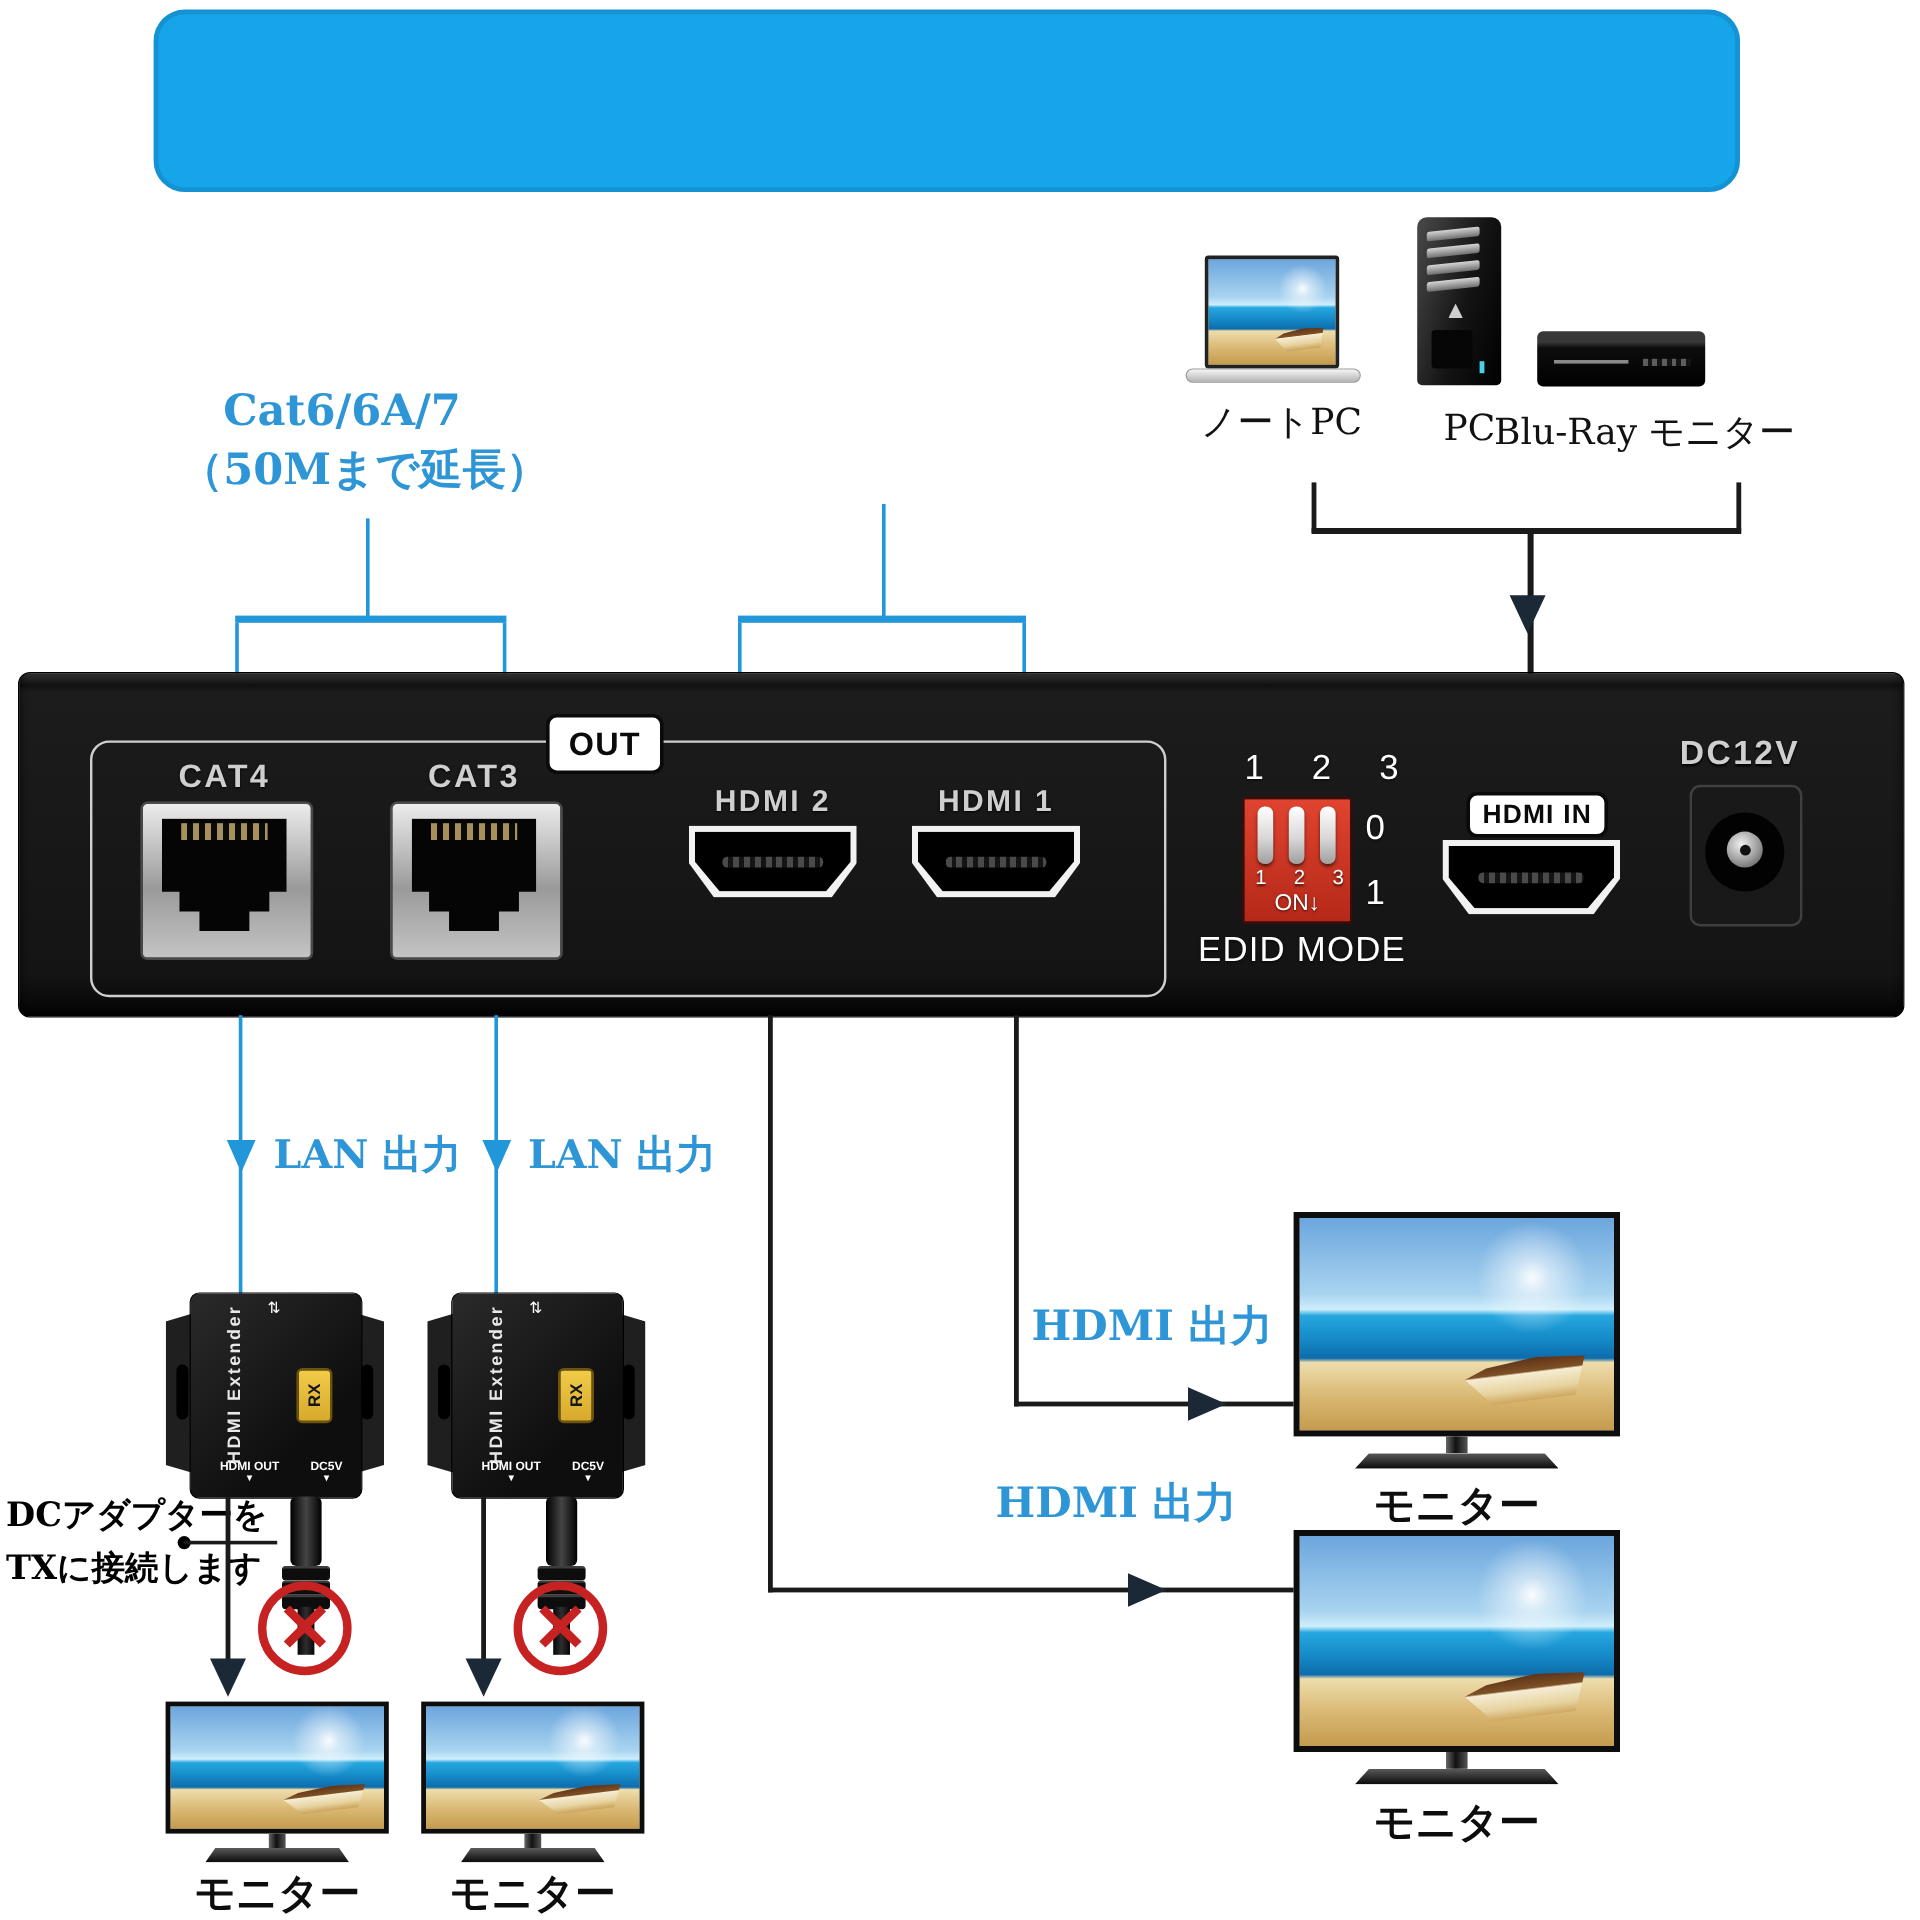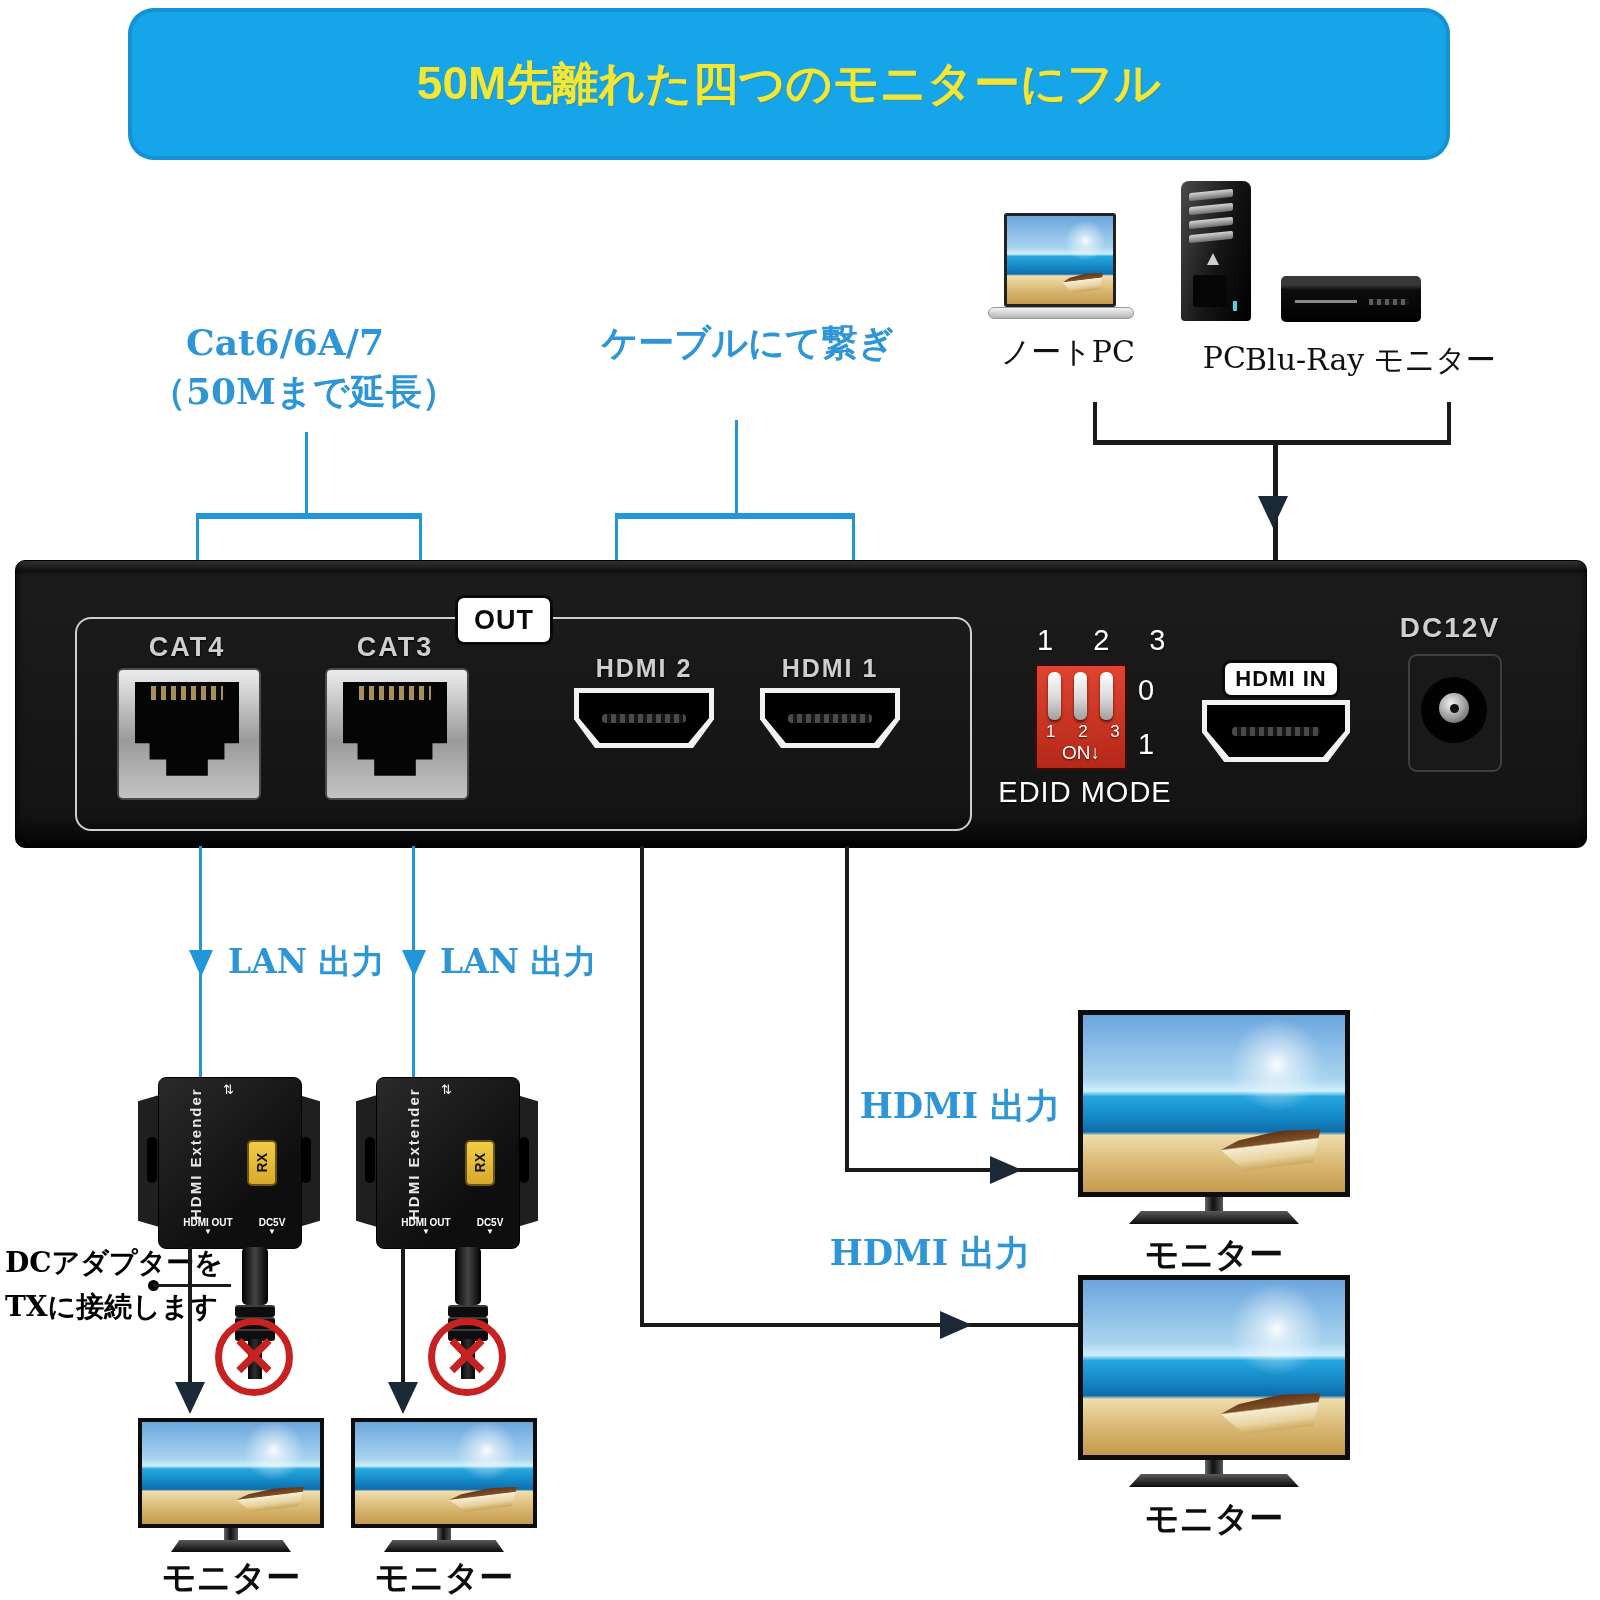--- a/index.html
+++ b/index.html
@@ -115,29 +115,27 @@
   .slat{position:absolute;left:8px;width:44px;height:8px;border-radius:2px;
       background:linear-gradient(180deg,#d5d5d5,#6f6f6f);transform:skewY(-6deg);}
   .bluray{background:linear-gradient(180deg,#383838 0 20%,#0d0d0d 30%,#000 100%);border-radius:5px;}
 </style>
 </head>
 <body>
 
 <div class="canvas">
 
   <div class="abs banner">
-    <div>50M先離れた四つのモニターにフル</div>
   </div>
 
   <div class="abs blue-label" style="left:150px;top:318px;width:270px;">
     <div>Cat6/6A/7</div>
     <div>（50Mまで延長）</div>
   </div>
   <div class="abs blue-label" style="left:598px;top:318px;width:300px;">
-    <div>ケーブルにて繋ぎ</div>
   </div>
 
   <div class="abs bline" style="left:305px;top:432px;width:3px;height:84px;"></div>
   <div class="abs bline" style="left:196px;top:513px;width:226px;height:6px;"></div>
   <div class="abs bline" style="left:196px;top:519px;width:3px;height:48px;"></div>
   <div class="abs bline" style="left:419px;top:519px;width:3px;height:48px;"></div>
 
   <div class="abs bline" style="left:735px;top:420px;width:3px;height:96px;"></div>
   <div class="abs bline" style="left:615px;top:513px;width:240px;height:6px;"></div>
   <div class="abs bline" style="left:615px;top:519px;width:3px;height:48px;"></div>

